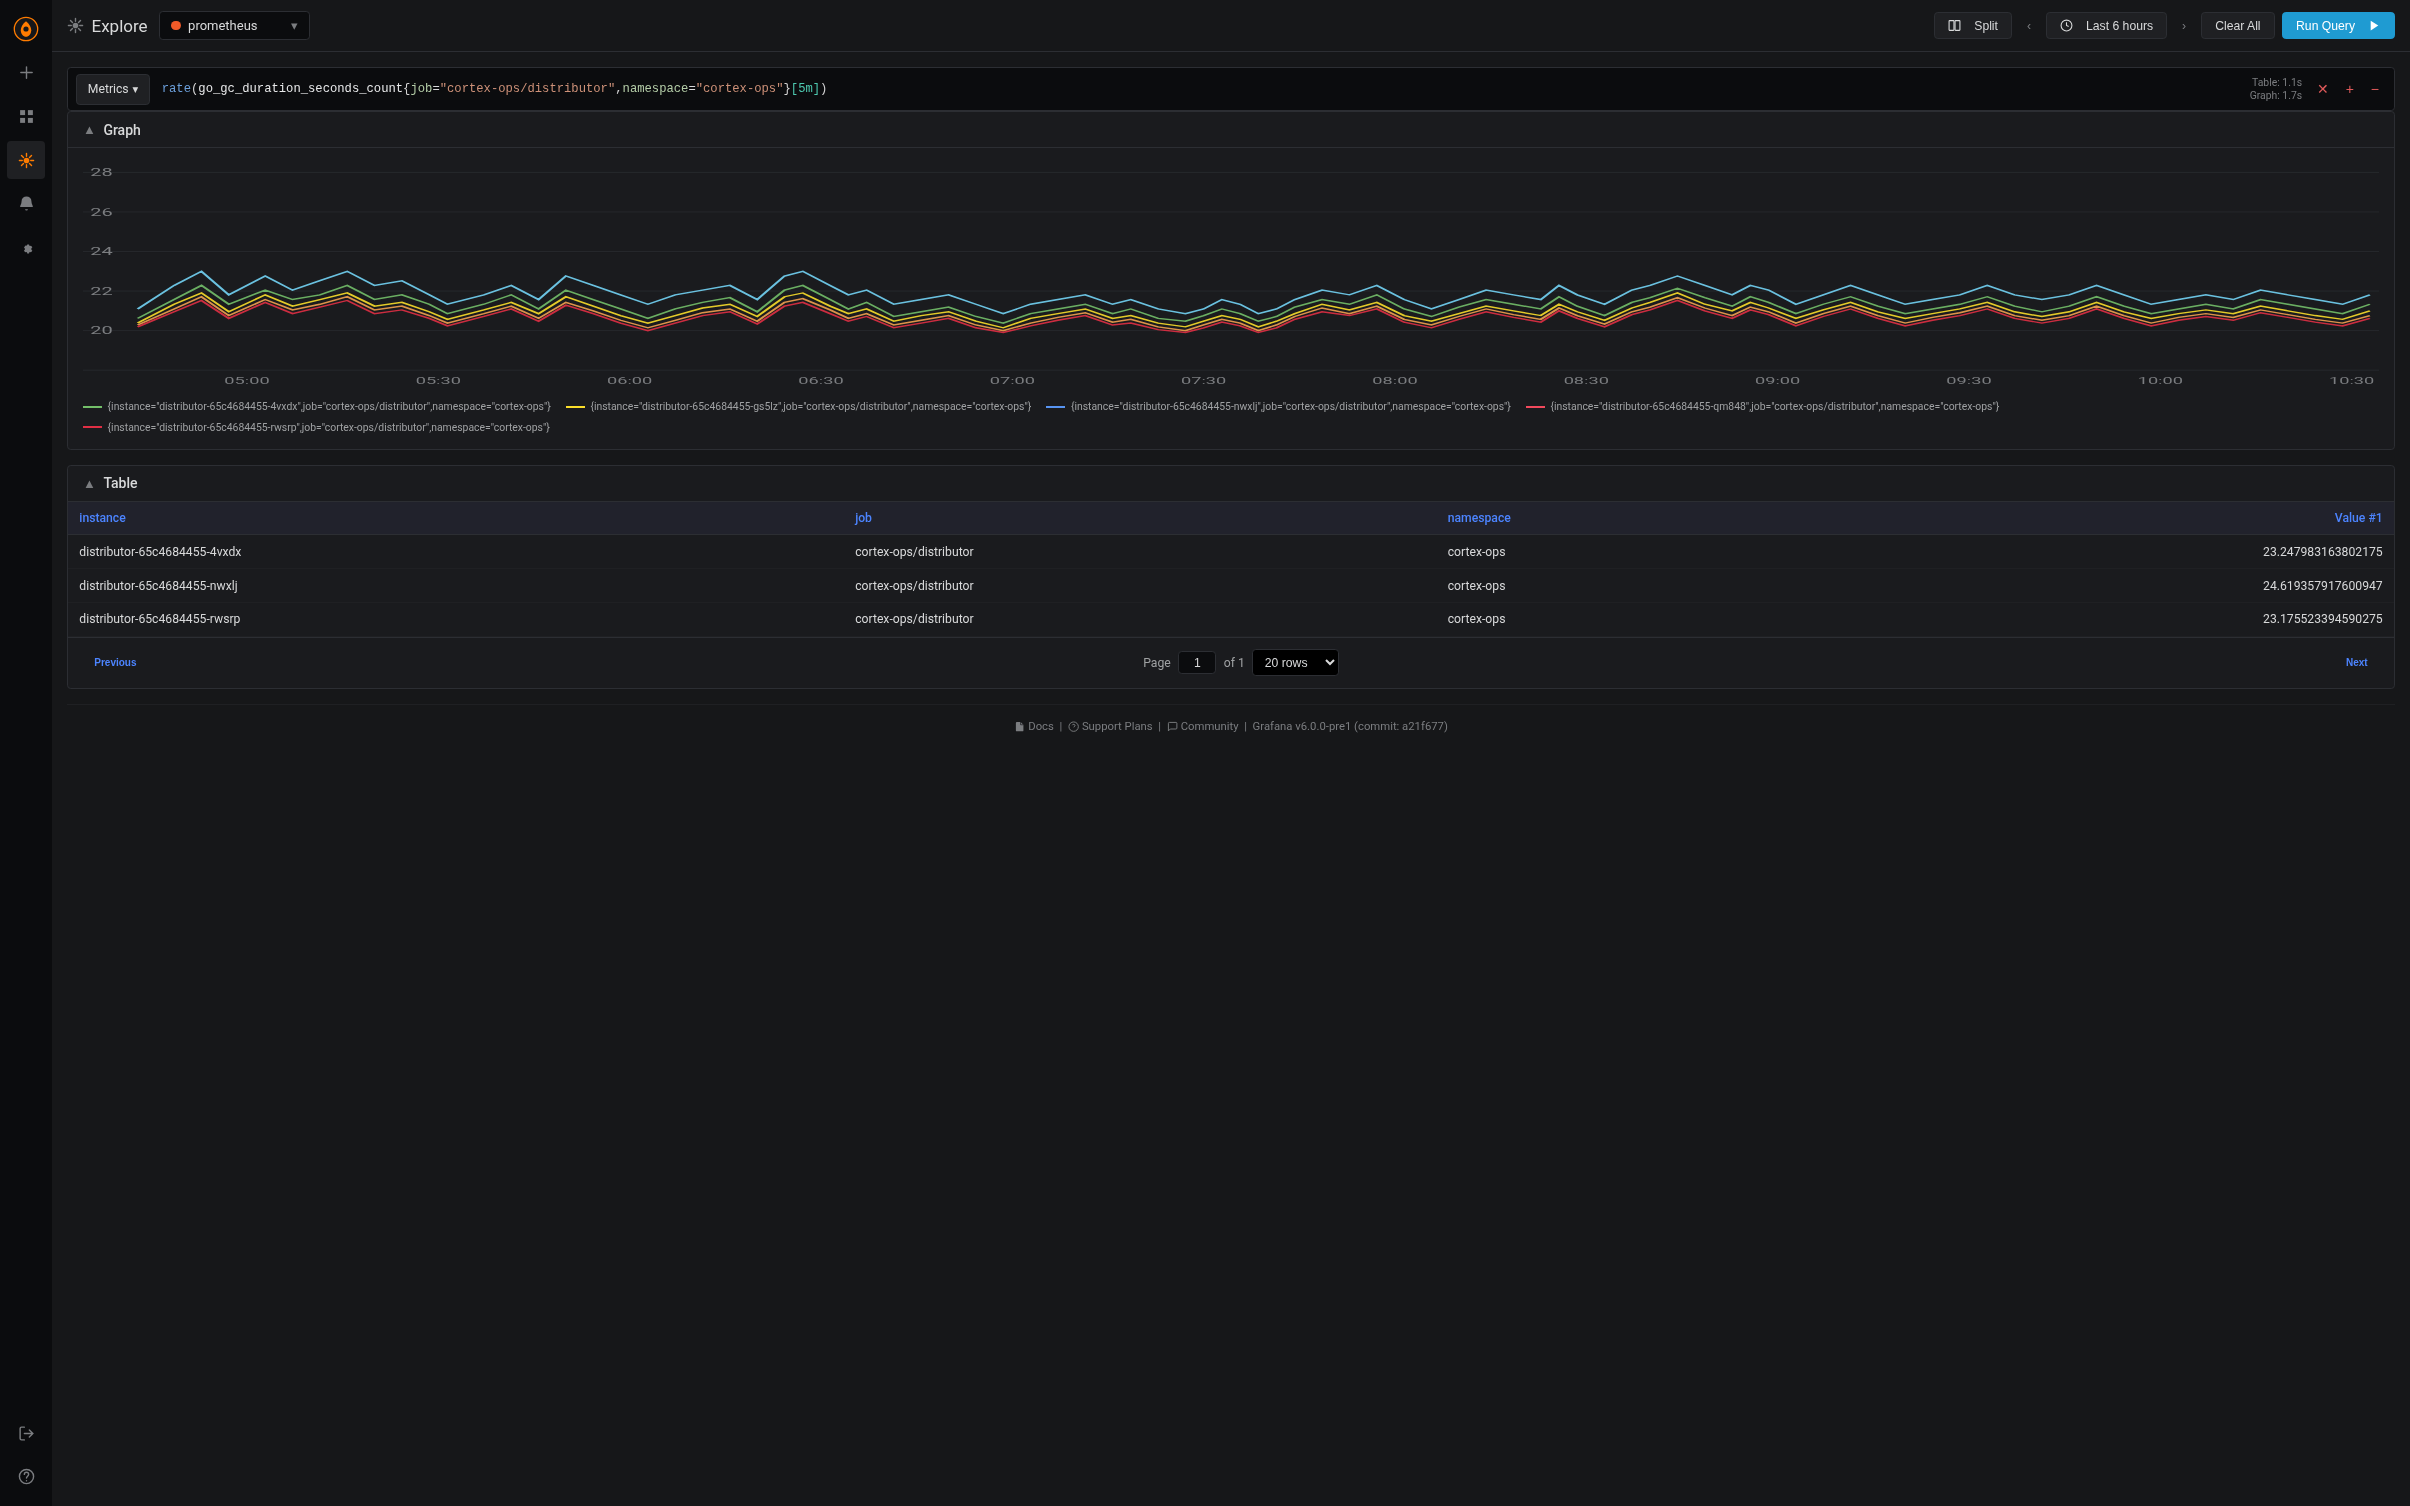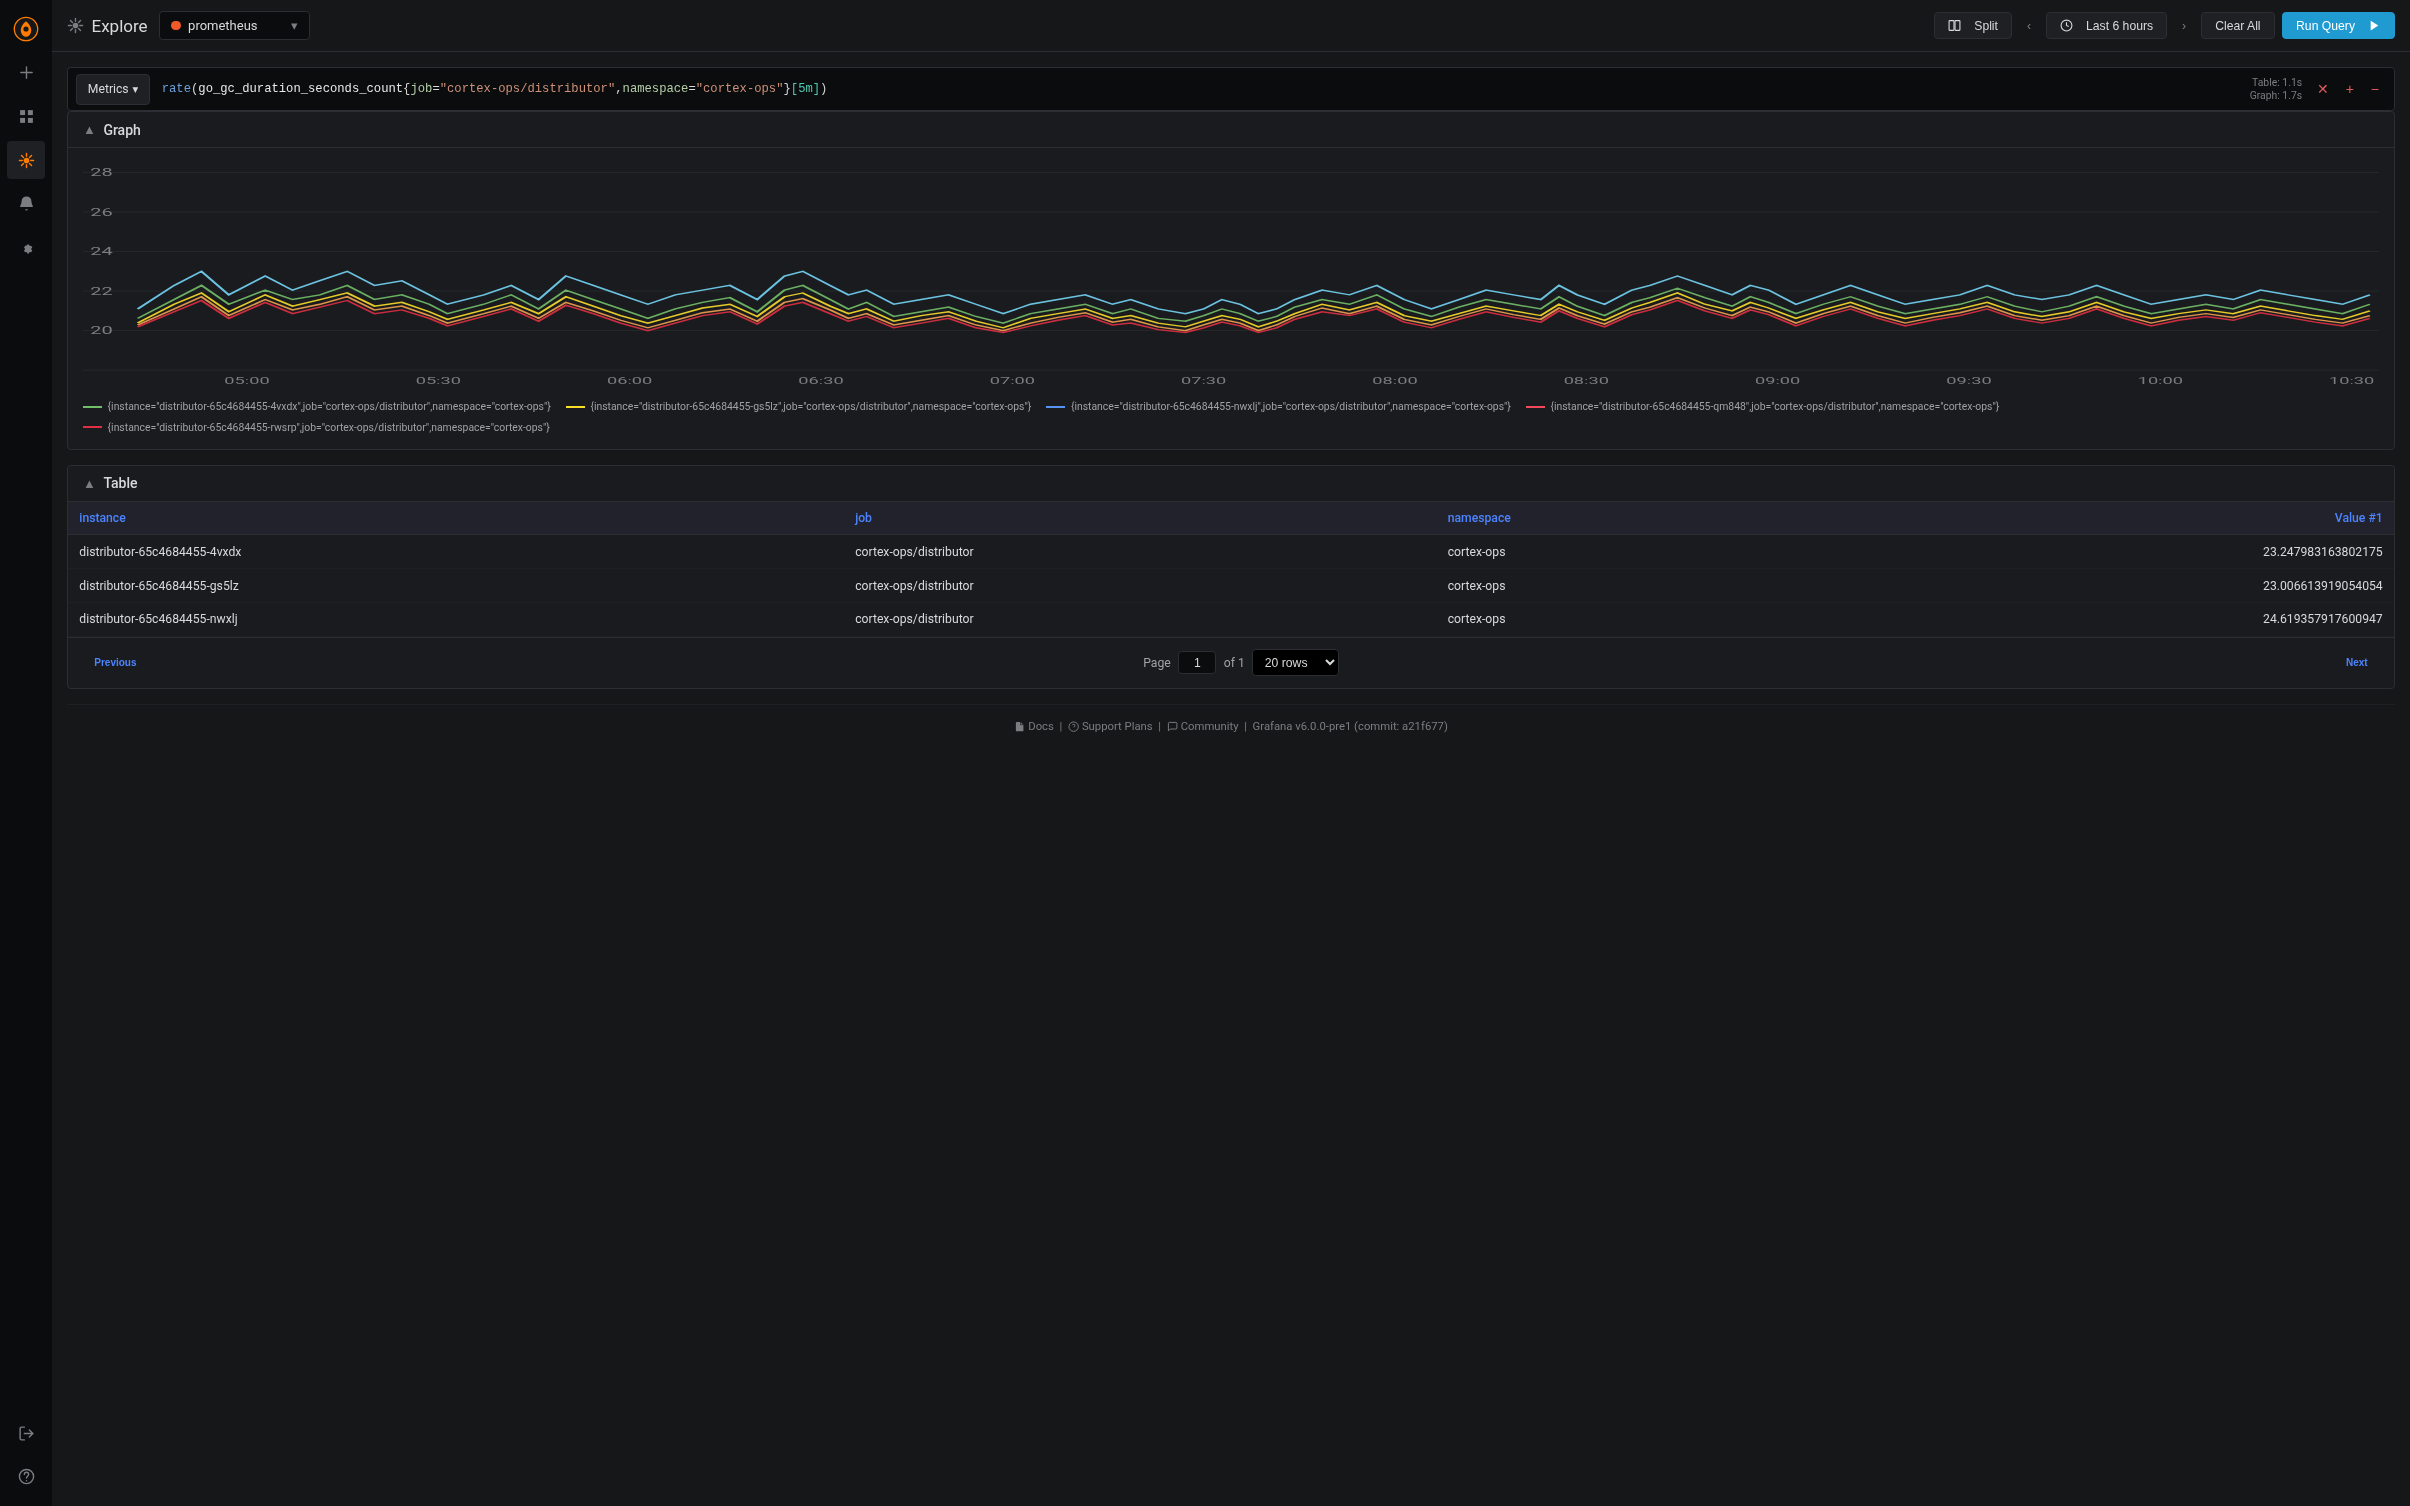--- a/index.html
+++ b/index.html
@@ -561,30 +561,30 @@
             </tr>
           </thead>
           <tbody id="table-body">
           <tr>
     <td>distributor-65c4684455-4vxdx</td>
     <td>cortex-ops/distributor</td>
     <td>cortex-ops</td>
     <td class="value-col">23.247983163802175</td>
   </tr>
               <tr>
-    <td>distributor-65c4684455-gs5lz</td>
-    <td>cortex-ops/distributor</td>
-    <td>cortex-ops</td>
-    <td class="value-col">23.006613919054054</td>
-  </tr>
-              <tr>
     <td>distributor-65c4684455-nwxlj</td>
     <td>cortex-ops/distributor</td>
     <td>cortex-ops</td>
     <td class="value-col">24.619357917600947</td>
+  </tr>
+              <tr>
+    <td>distributor-65c4684455-rwsrp</td>
+    <td>cortex-ops/distributor</td>
+    <td>cortex-ops</td>
+    <td class="value-col">23.175523394590275</td>
   </tr>
             </tbody>
         </table>
 
         <div class="pagination">
           <button class="btn-link">Previous</button>
           <div class="page-info">
             <span>Page</span>
             <input class="page-input" type="text" value="1" style="">
             <span>of 1</span>

